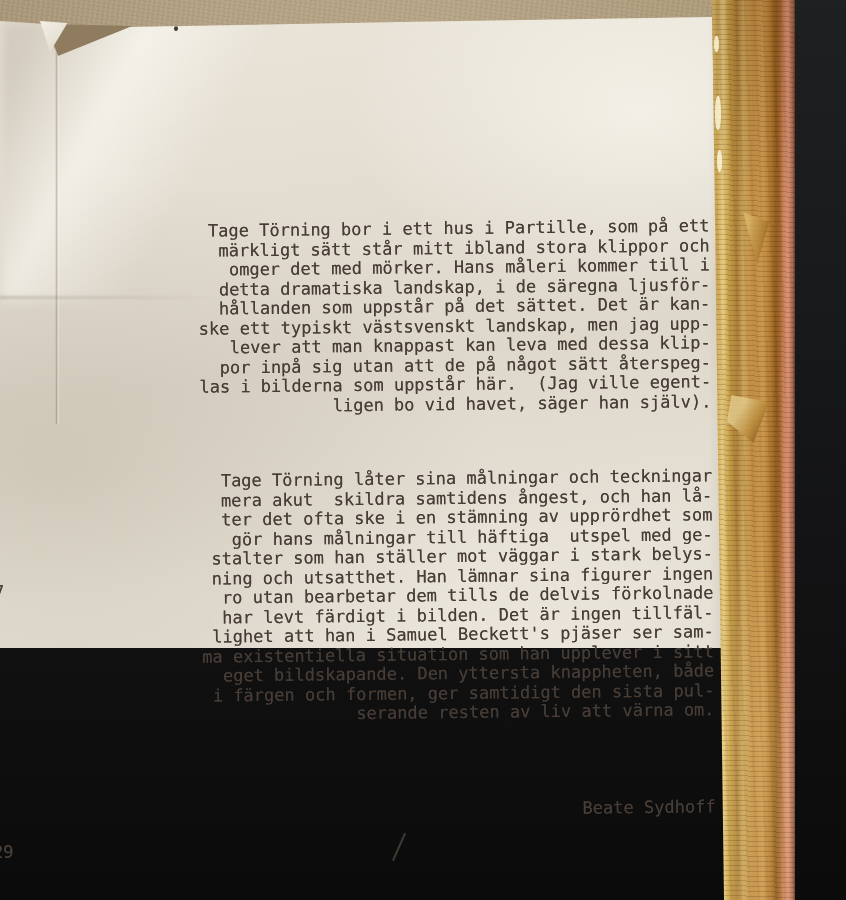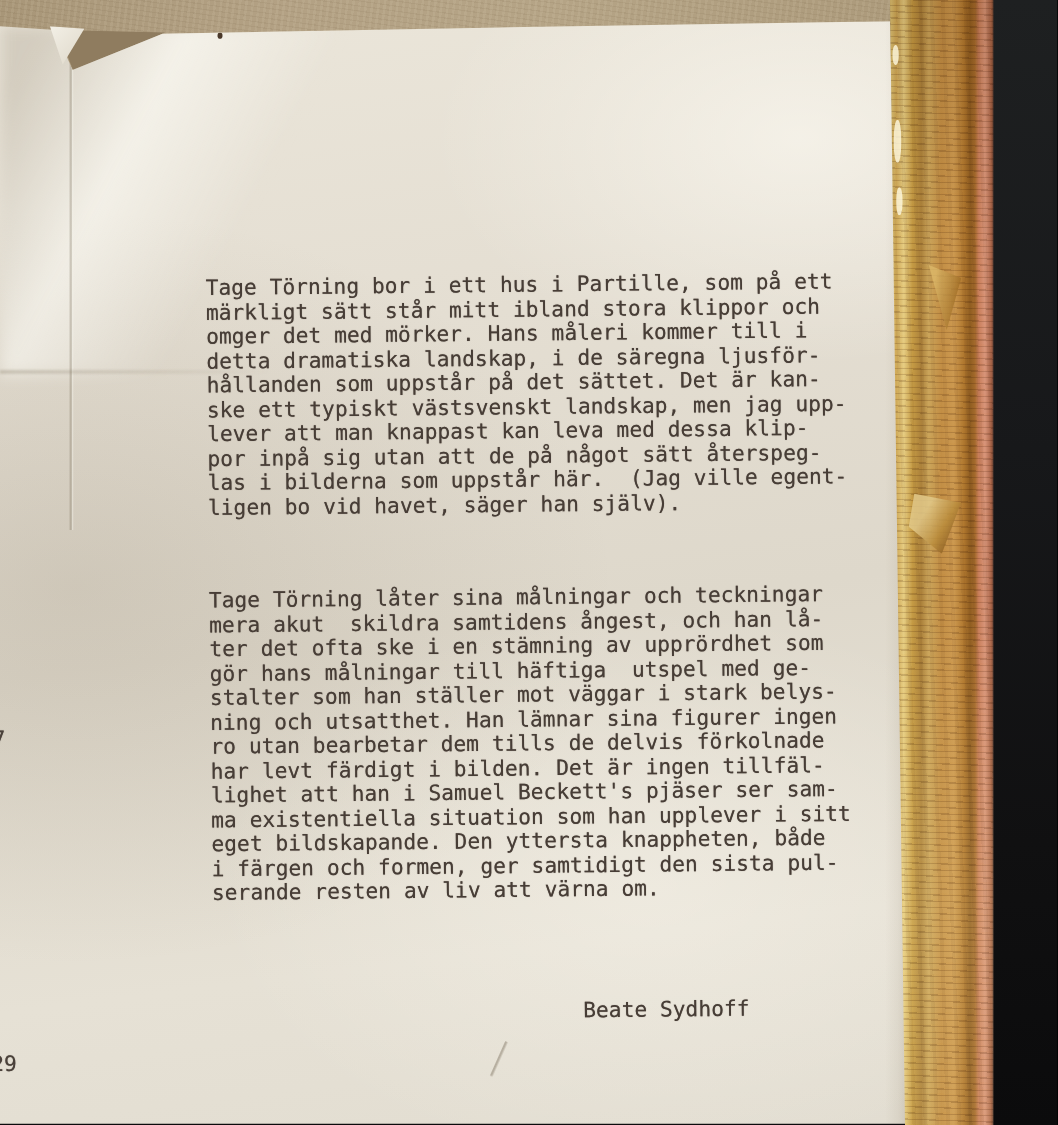--- a/index.html
+++ b/index.html
@@ -48,27 +48,28 @@
     opacity:.85;filter:blur(.4px);
   }
   .chip2{
     position:absolute;left:40px;top:212px;width:26px;height:52px;
     background:linear-gradient(100deg,#dcb869 20%,#9a661f 85%);
     clip-path:polygon(0 0,100% 20%,55% 100%);
     opacity:.8;filter:blur(.4px);
   }
   
   .paper{
-    position:absolute;left:0;top:0;width:734px;height:899px;
+    position:absolute;left:0;top:0;width:734px;height:648px;
     clip-path:polygon(0 21px,44px 24px,58px 56px,130px 27px,400px 22px,712px 17px,721px 420px,729px 900px,0 900px);
     background:
       radial-gradient(420px 260px at 640px 110px,rgba(255,253,246,.55),transparent 70%),
       radial-gradient(500px 320px at 520px 710px,rgba(255,252,244,.35),transparent 70%),
       radial-gradient(600px 420px at 60px 470px,rgba(128,114,92,.18),transparent 72%),
       linear-gradient(173deg,#ebe6da 0%,#e4ded2 30%,#ded8cb 55%,#e6e1d5 82%,#e2ddd1 100%);
+    text-align: right;
   }
   .paper .edge-shadow-right{
     position:absolute;right:0;top:0;width:26px;height:100%;
     background:linear-gradient(270deg,rgba(118,101,75,.30),rgba(118,101,75,.08) 60%,transparent);
   }
   .paper .sheen-topleft{
     position:absolute;left:0;top:20px;width:300px;height:280px;
     background:linear-gradient(118deg,rgba(110,96,74,.18) 8%,rgba(255,255,250,.5) 34%,transparent 62%);
     filter:blur(6px);
   }

